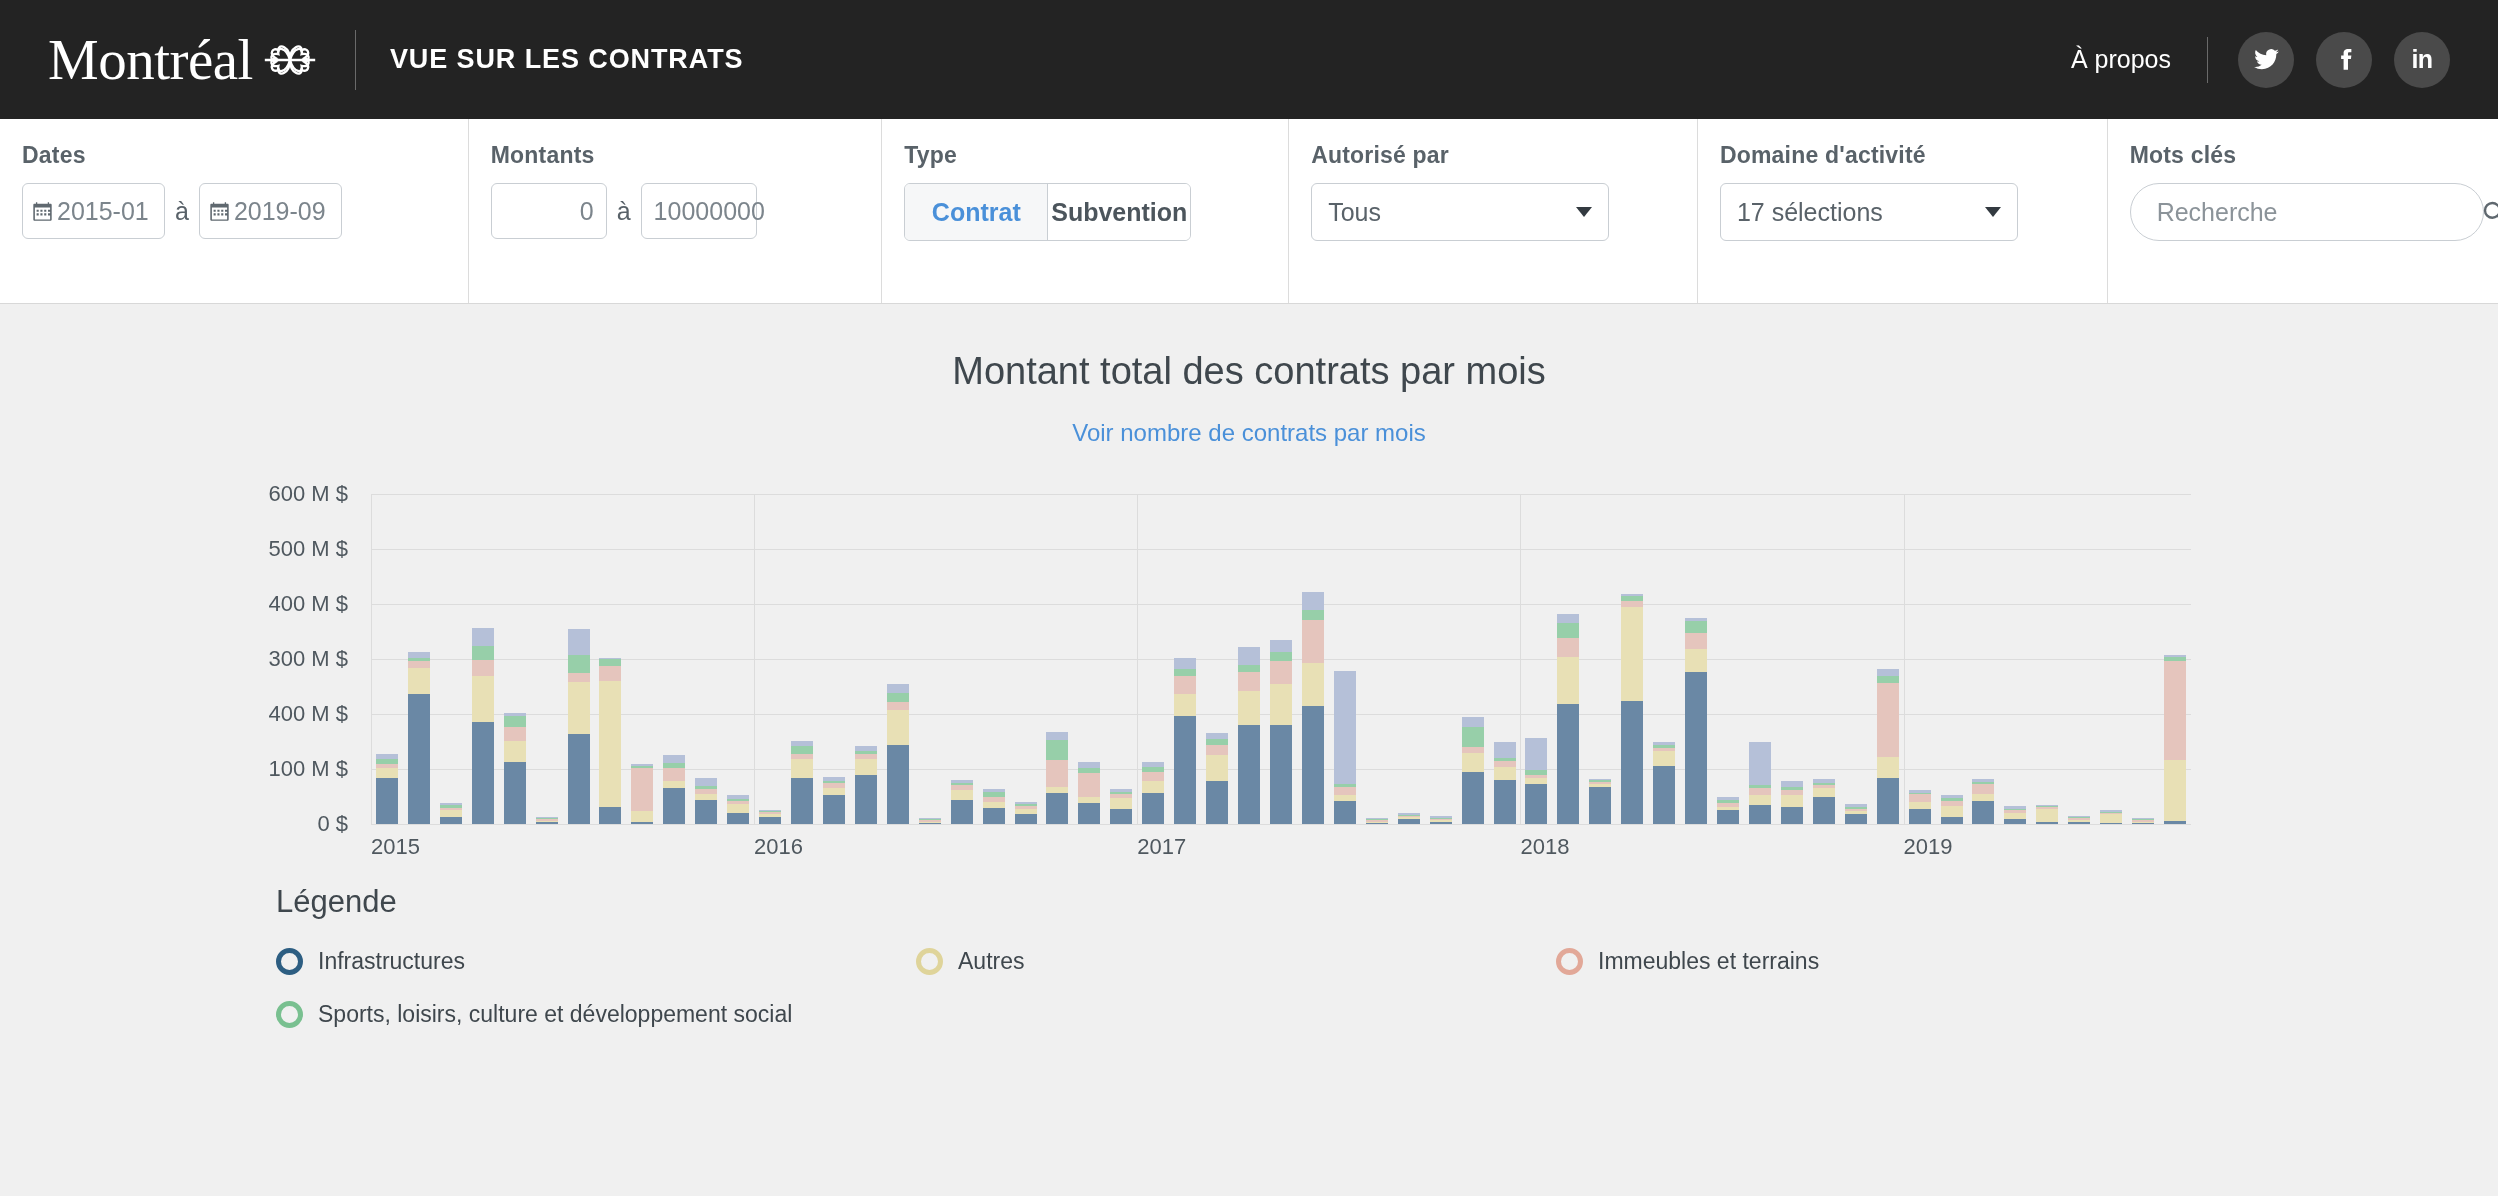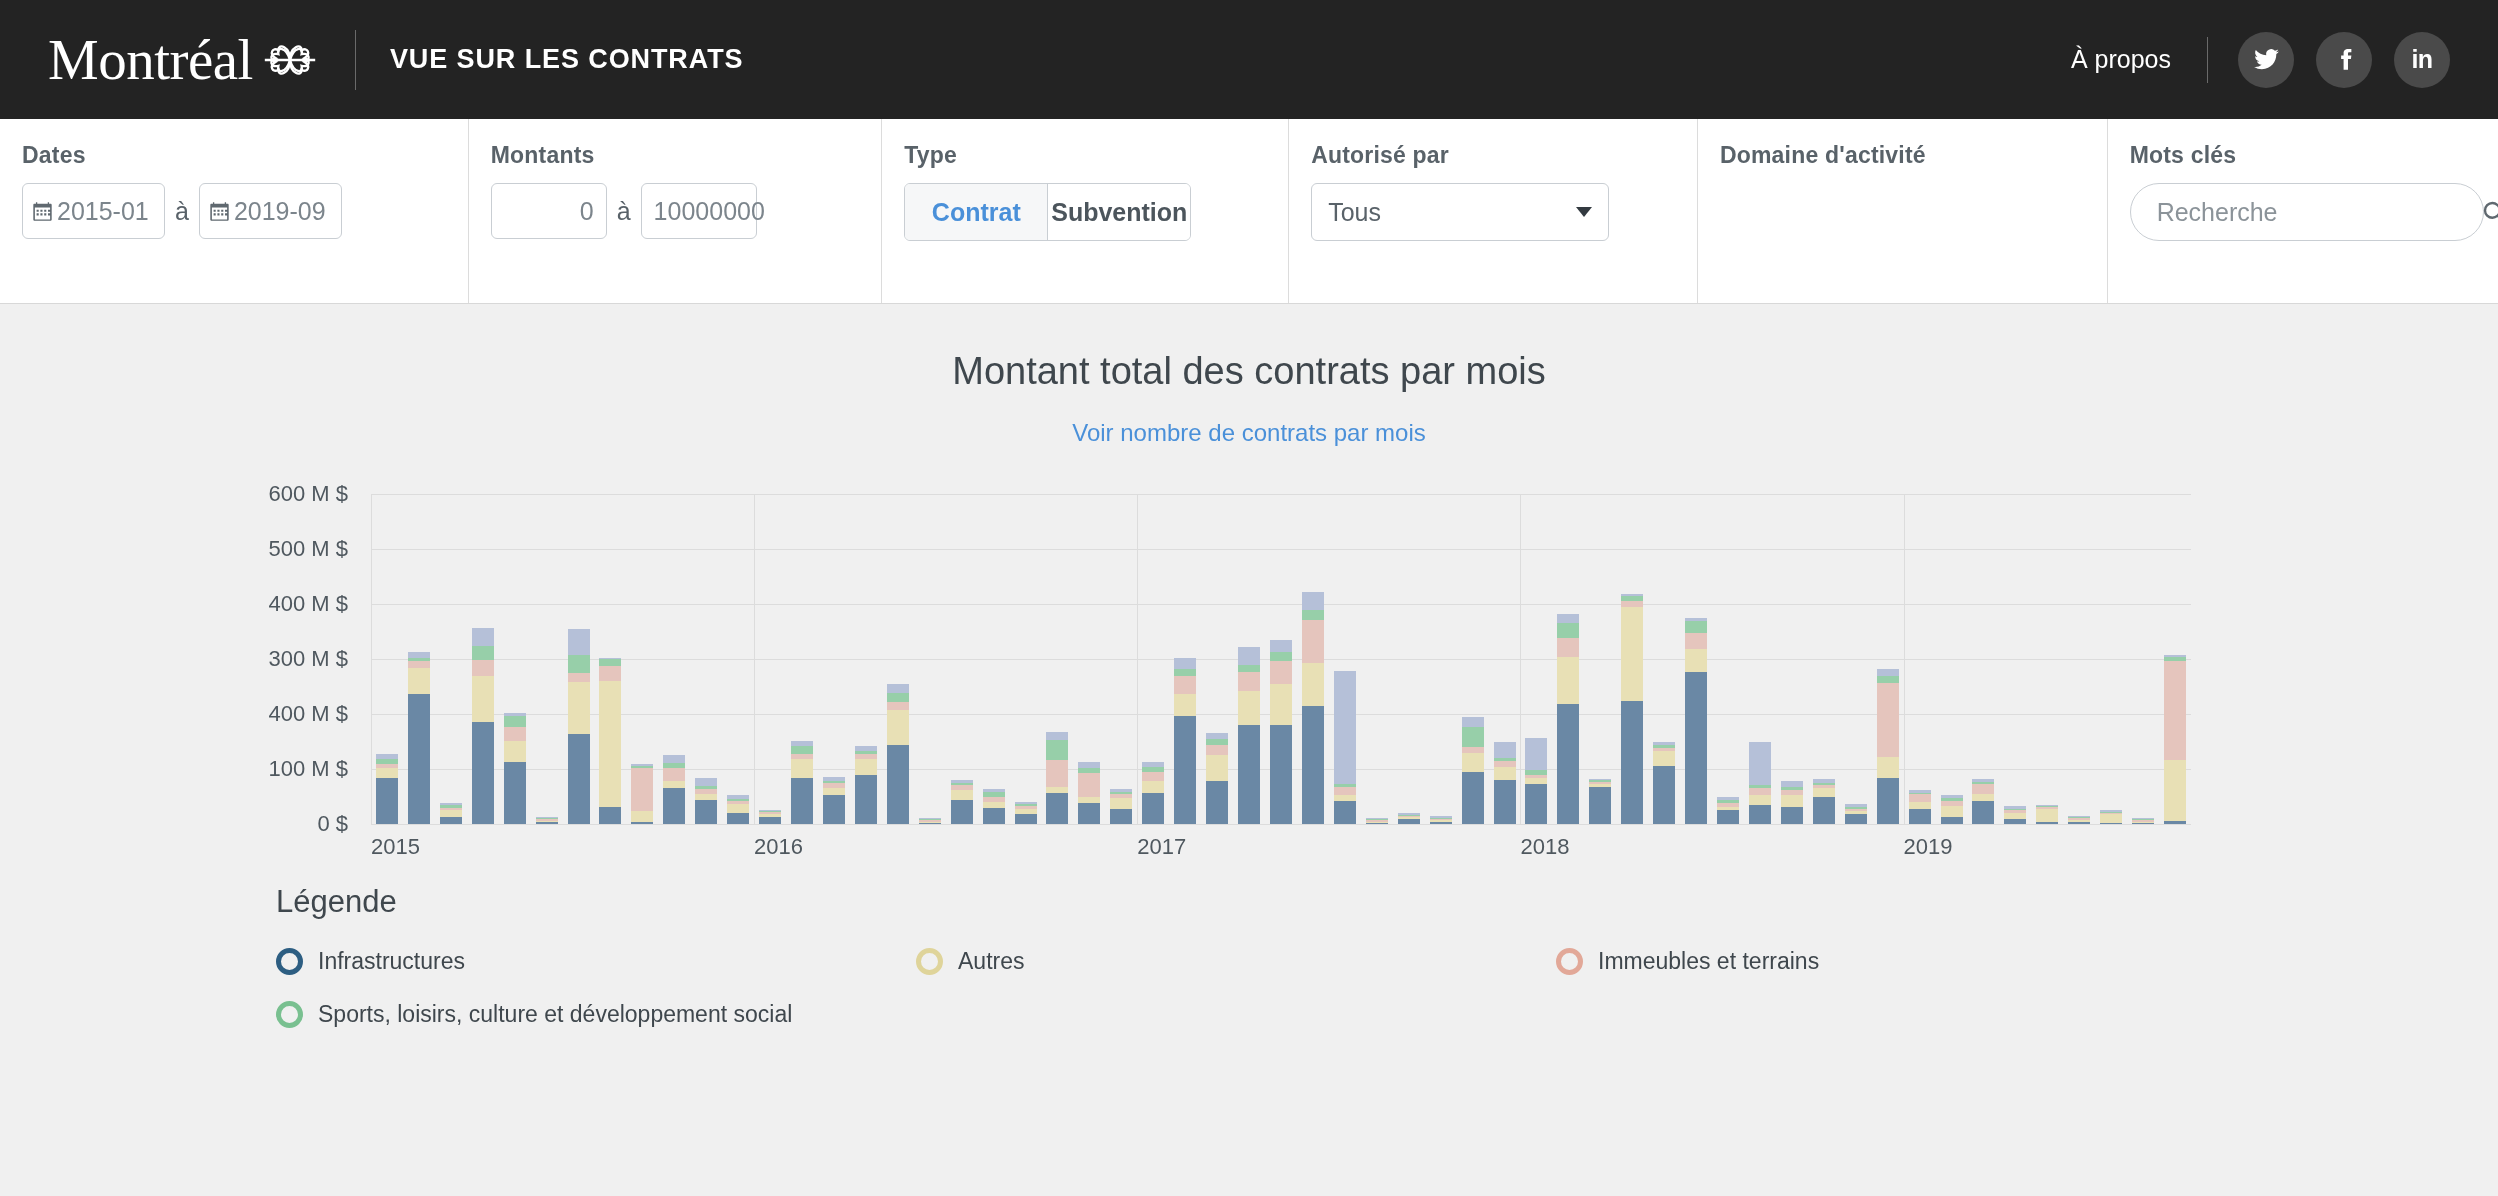--- a/index.html
+++ b/index.html
@@ -356,20 +356,24 @@
   <div class="fgroup fg-autorise">
     <div class="flabel">Autorisé par</div>
     <div class="selectbox">
       <span>Tous</span>
       <span class="caret"></span>
     </div>
   </div>
 
   <div class="fgroup fg-domaine">
     <div class="flabel">Domaine d'activité</div>
+    <div class="selectbox">
+      <span>17 sélections</span>
+      <span class="caret"></span>
+    </div>
   </div>
 
   <div class="fgroup fg-mots">
     <div class="flabel">Mots clés</div>
     <div class="searchbox">
       <input type="text" placeholder="Recherche" style="">
       <span class="mag">
         <svg width="26" height="26" viewBox="0 0 24 24" fill="none" stroke="#5f686f" stroke-width="2.2">
             <circle cx="10.5" cy="10.5" r="6.8"></circle>
             <line x1="15.6" y1="15.6" x2="21" y2="21" stroke-linecap="round"></line>

